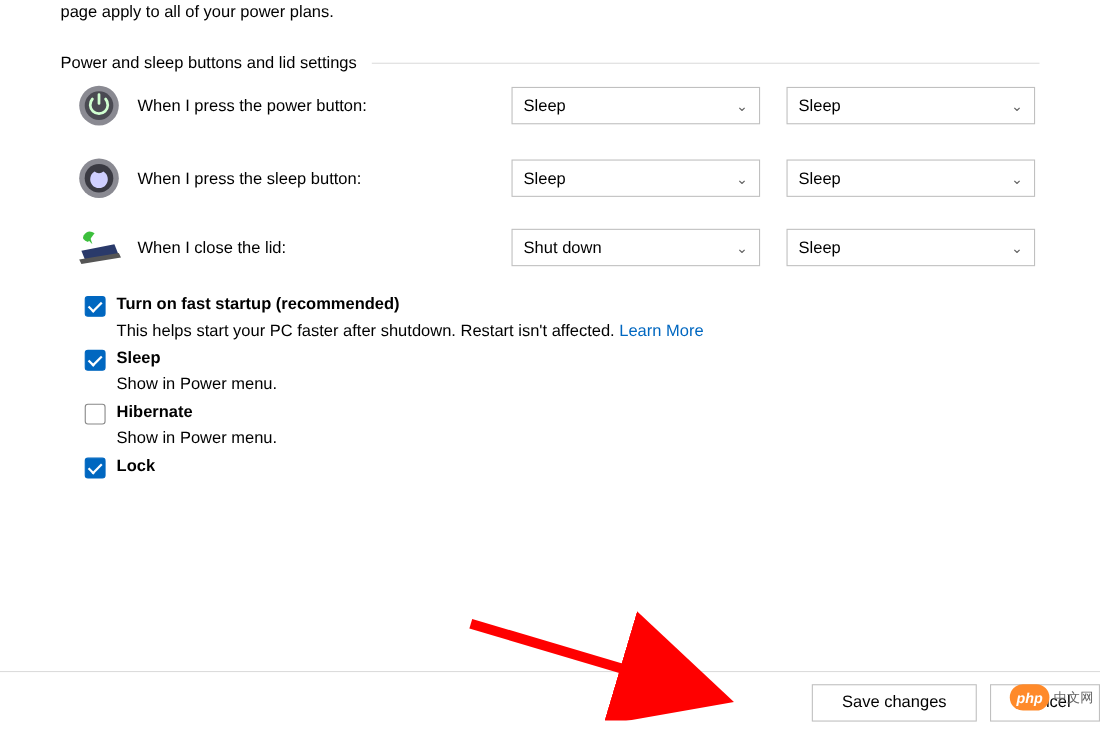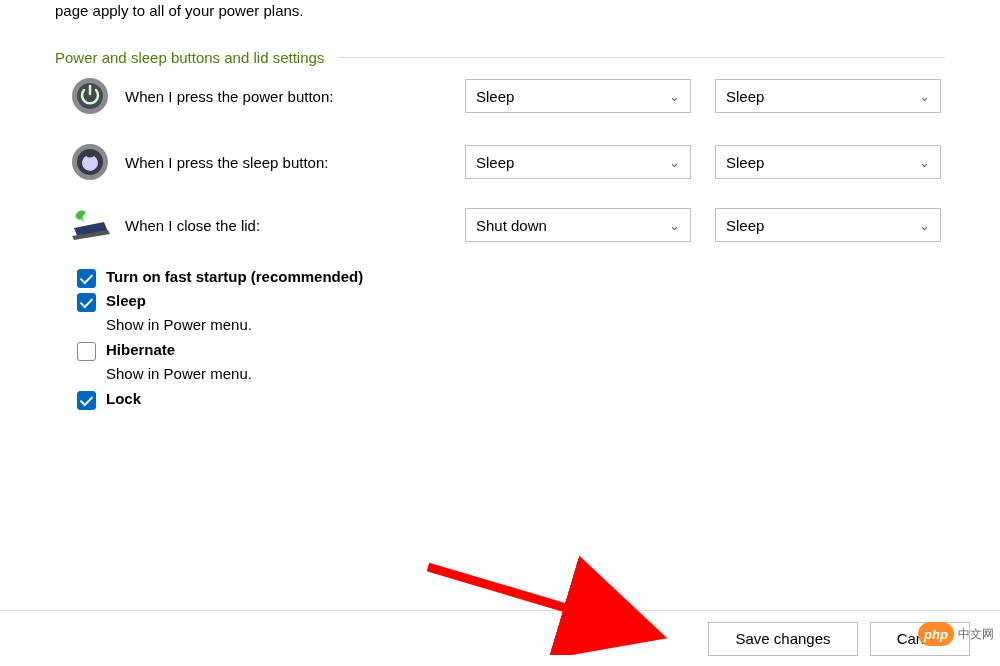--- a/index.html
+++ b/index.html
@@ -31,21 +31,21 @@
   }
 
   .section-header {
     display: flex;
     align-items: center;
     margin-top: 28px;
     margin-bottom: 10px;
   }
   .section-header .label {
     font-size: 15px;
-    color: #4d7c0f;
+    color: #000000;
     white-space: nowrap;
     padding-right: 14px;
   }
   .section-header .rule {
     flex: 1;
     height: 1px;
     background: #dcdcdc;
   }
 
   
@@ -149,21 +149,20 @@
   .btnbar {
     position: absolute;
     left: 0;
     right: 0;
     bottom: 0;
     height: 56px;
     border-top: 1px solid #dcdcdc;
     display: flex;
     align-items: center;
     justify-content: flex-end;
-    padding-right: 30px;
     gap: 12px;
     background: #fff;
   }
   .btn {
     min-width: 150px;
     height: 34px;
     border: 1px solid #c0c0c0;
     background: #fff;
     font-size: 15px;
     display: flex;
@@ -291,20 +290,23 @@
       </div>
     </div>
 
 
     <div class="shutdown-list">
 
       <div class="chk-row">
         <div class="chk on"></div>
         <div class="chk-title">Turn on fast startup (recommended)</div>
       </div>
+      <div class="chk-desc">
+        <span>This helps start your PC faster after shutdown. Restart isn't affected. </span><a>Learn More</a>
+      </div>
 
       <div class="chk-row">
         <div class="chk on"></div>
         <div class="chk-title">Sleep</div>
       </div>
       <div class="chk-desc">Show in Power menu.</div>
 
       <div class="chk-row">
         <div class="chk"></div>
         <div class="chk-title">Hibernate</div>

